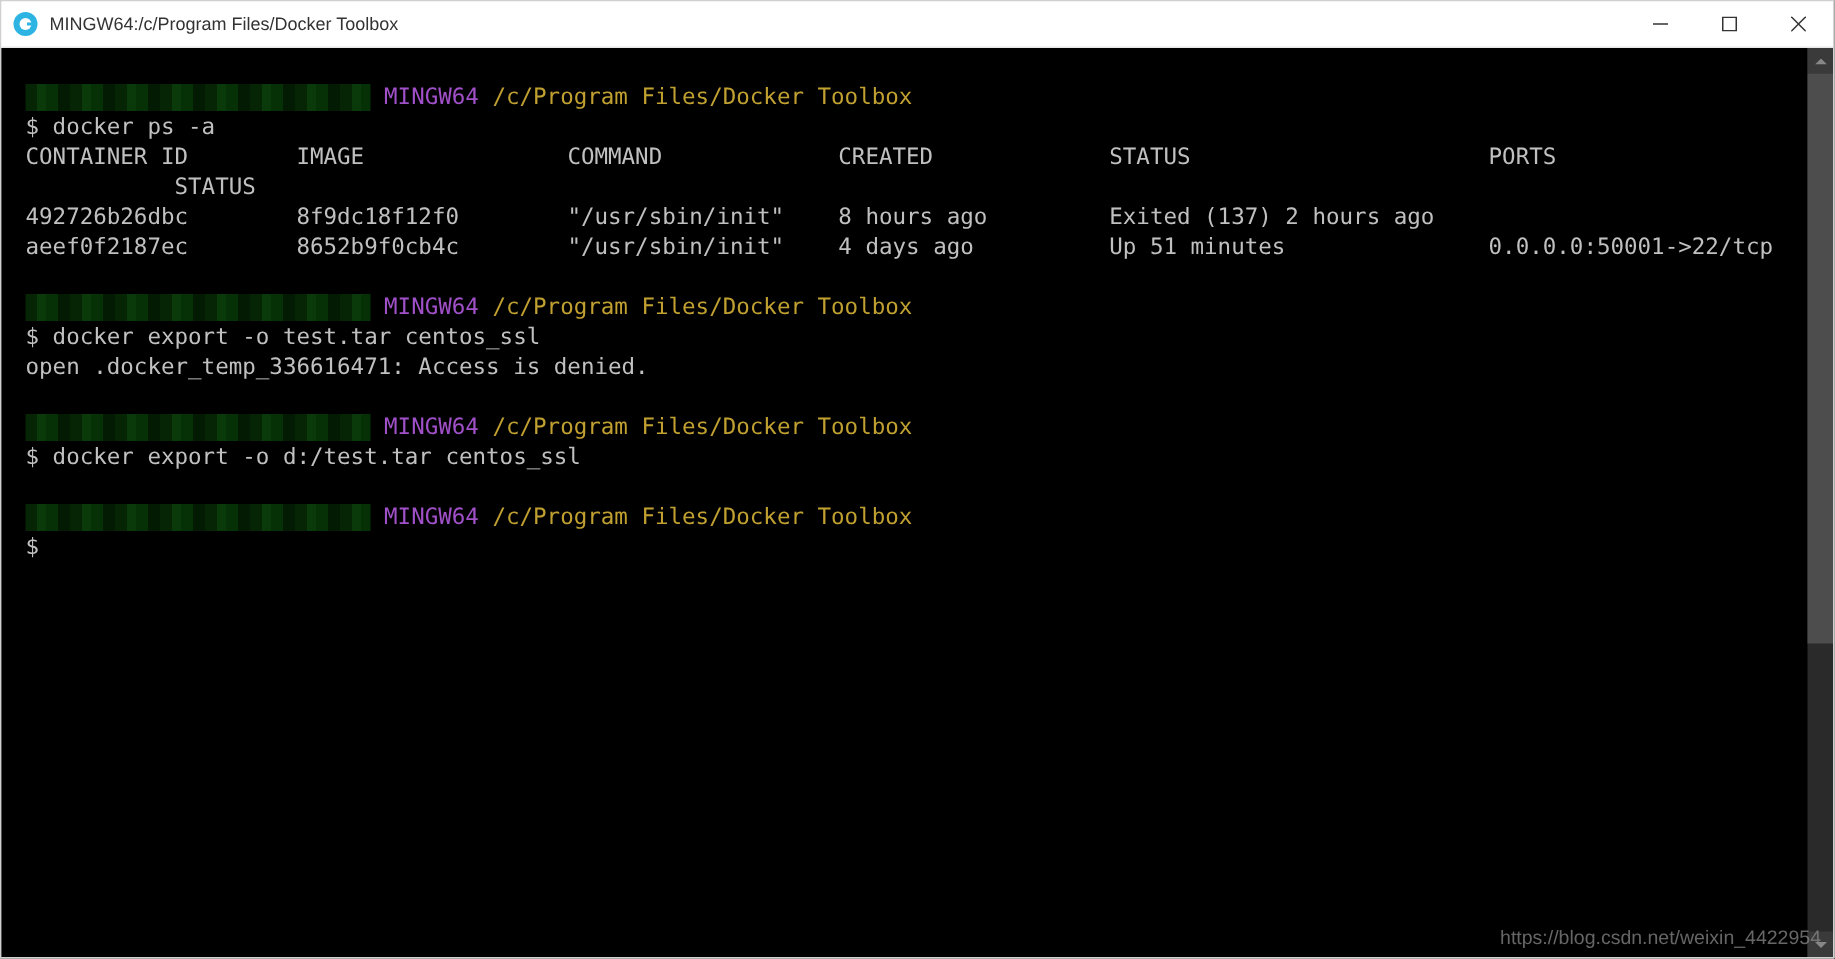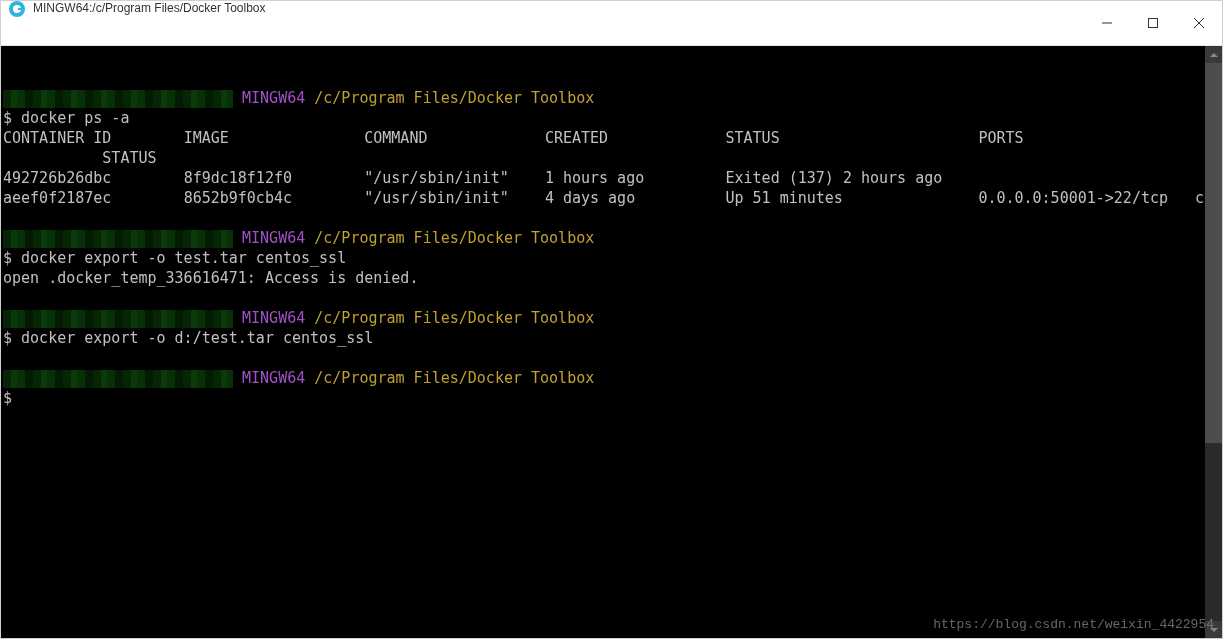--- a/index.html
+++ b/index.html
@@ -17,23 +17,24 @@
     }
     .window {
       width: 100%;
       height: 100%;
       border: 1px solid #d0d0d0;
       display: flex;
       flex-direction: column;
       background: #fff;
     }
     .titlebar {
-      height: 45px;
-      background: #fff;
-      display: flex;
+      height: 31px;
+      background: #fff;
+      display: flex;
+      align-items: center;
       padding-left: 8px;
       border-bottom: 1px solid #e8e8e8;
     }
     .app-icon {
       width: 16px;
       height: 16px;
       border-radius: 50%;
       background: #2db4e3;
       display: flex;
       align-items: center;
@@ -84,25 +85,24 @@
       position: relative;
       overflow: hidden;
     }
     .terminal {
       flex: 1;
       background: #000;
       color: #c0c0c0;
       font-family: "Consolas", "NSimSun", "SimSun", monospace;
       font-size: 15px;
       line-height: 20px;
-      padding: 2px 0 0 2px;
+      padding: 2px 0 0 16px;
       white-space: pre;
       overflow: hidden;
       position: relative;
-      margin-top: 20px;
     }
     .scrollbar {
       width: 17px;
       background: #2a2a2a;
       position: relative;
     }
     .scroll-up, .scroll-down {
       position: absolute;
       width: 17px;
       height: 17px;
@@ -140,21 +140,21 @@
     }
     .c-purple { color: #a050c8; }
     .c-yellow { color: #c0a030; }
     .c-white { color: #c0c0c0; }
     .watermark {
       position: absolute;
       bottom: 6px;
       right: 8px;
       color: #888;
       font-size: 13px;
-      font-family: Liberation Mono, monospace;
+      font-family: Liberation Sans, sans-serif;
       opacity: 0.75;
       pointer-events: none;
     }
     .svg-icon {
       width: 10px;
       height: 10px;
     }
   </style>
 </head>
 <body>
@@ -180,21 +180,21 @@
         <svg class="svg-icon" viewBox="0 0 10 10">
             <line x1="0" y1="0" x2="10" y2="10" stroke="#333" stroke-width="1"></line>
             <line x1="10" y1="0" x2="0" y2="10" stroke="#333" stroke-width="1"></line>
           </svg>
       </div>
     </div>
   </div>
 
   <div class="terminal-wrapper">
     <div class="terminal"><span class="prompt-line">&nbsp;</span><span class="prompt-line"><span class="redacted"></span> <span class="c-purple">MINGW64</span> <span class="c-yellow">/c/Program Files/Docker Toolbox</span></span><span class="prompt-line"><span class="c-white">$</span><span class="c-white"> docker ps -a</span></span><span class="prompt-line c-white"><span>CONTAINER ID</span>        <span>IMAGE</span>               <span>COMMAND</span>             <span>CREATED</span>             <span>STATUS</span>                      <span>PORTS</span>
-           <span>STATUS</span></span><span class="prompt-line c-white"><span>492726b26dbc</span>        <span>8f9dc18f12f0</span>        <span>"/usr/sbin/init"</span>    <span>1 hours ago</span>         <span>Exited (137) 2 hours ago</span>
+           <span>STATUS</span></span><span class="prompt-line c-white"><span>492726b26dbc</span>        <span>8f9dc18f12f0</span>        <span>"/usr/sbin/init"</span>    <span>8 hours ago</span>         <span>Exited (137) 2 hours ago</span>
 </span><span class="prompt-line c-white"><span>aeef0f2187ec</span>        <span>8652b9f0cb4c</span>        <span>"/usr/sbin/init"</span>    <span>4 days ago</span>          <span>Up 51 minutes</span>               <span>0.0.0.0:50001-&gt;22/tcp   centos_ssl</span></span><span class="prompt-line">&nbsp;</span><span class="prompt-line"><span class="redacted"></span> <span class="c-purple">MINGW64</span> <span class="c-yellow">/c/Program Files/Docker Toolbox</span></span><span class="prompt-line"><span class="c-white">$</span><span class="c-white"> docker export -o test.tar centos_ssl</span></span><span class="prompt-line c-white">open .docker_temp_336616471: Access is denied.</span><span class="prompt-line">&nbsp;</span><span class="prompt-line"><span class="redacted"></span> <span class="c-purple">MINGW64</span> <span class="c-yellow">/c/Program Files/Docker Toolbox</span></span><span class="prompt-line"><span class="c-white">$</span><span class="c-white"> docker export -o d:/test.tar centos_ssl</span></span><span class="prompt-line">&nbsp;</span><span class="prompt-line"><span class="redacted"></span> <span class="c-purple">MINGW64</span> <span class="c-yellow">/c/Program Files/Docker Toolbox</span></span><span class="prompt-line"><span class="c-white">$</span></span></div>
 
     <div class="scrollbar">
       <div class="scroll-up">
         <svg width="8" height="4" viewBox="0 0 8 4">
             <polygon points="4,0 8,4 0,4" fill="#888"></polygon>
           </svg>
       </div>
       <div class="scroll-thumb"></div>
       <div class="scroll-down">

